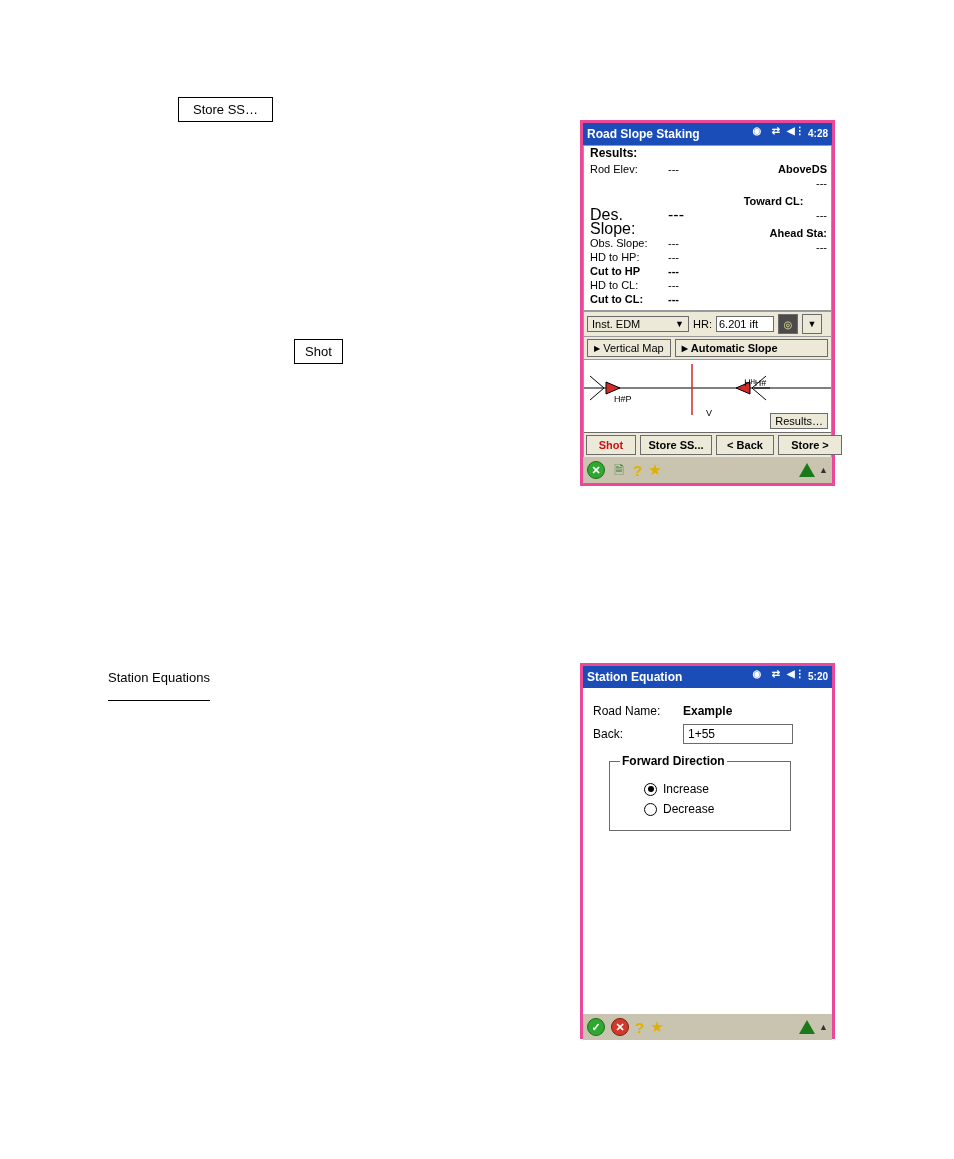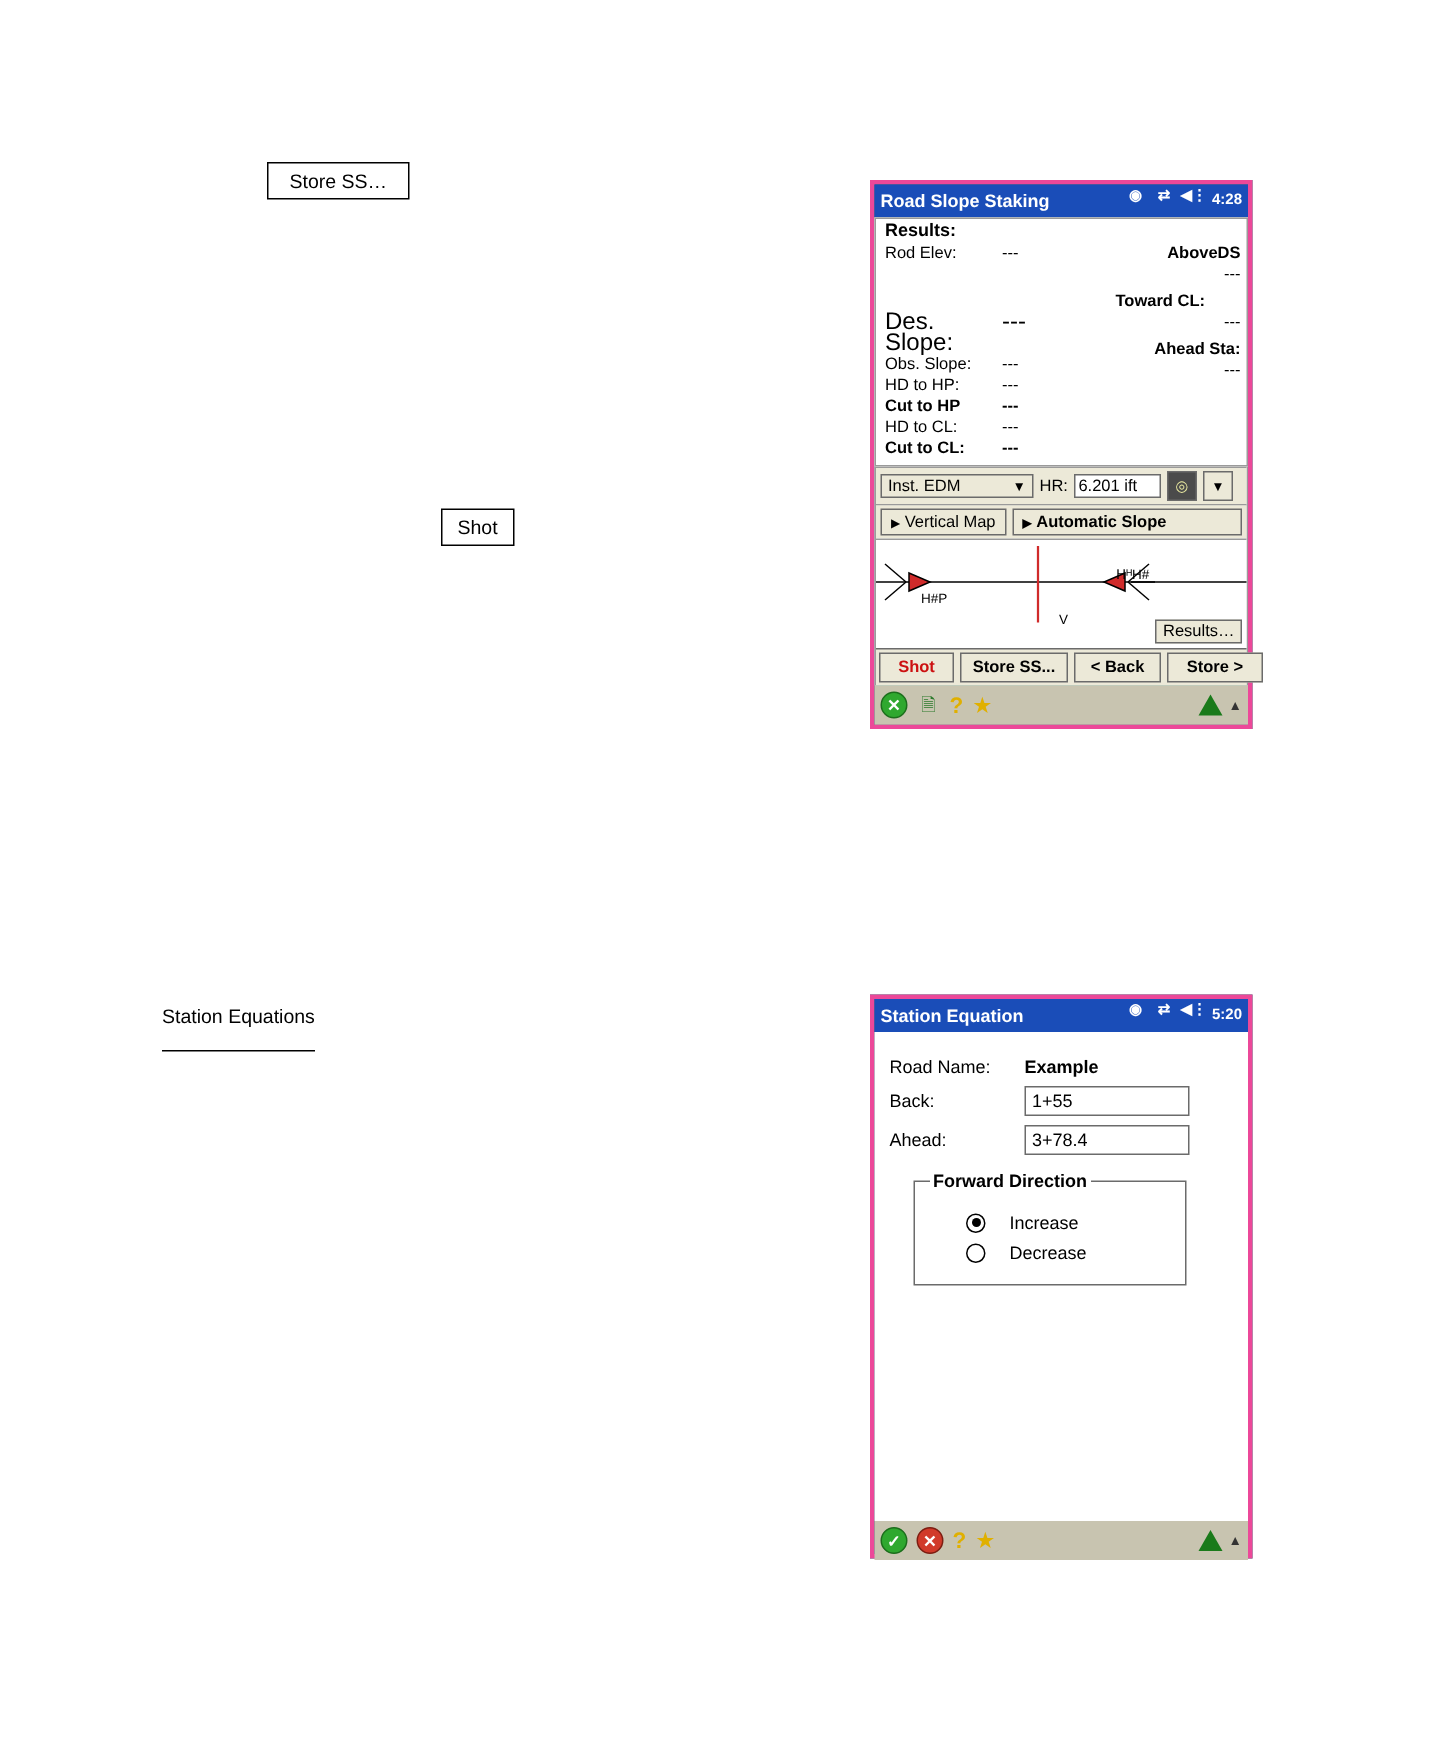--- a/index.html
+++ b/index.html
@@ -201,21 +201,21 @@
     width: 100px;
     font-family: Tahoma, sans-serif;
   }
   .w2 fieldset.fwd {
     border:1px solid #6b6b6b;
     margin:10px 0 0 16px;
     width: 160px;
     padding: 8px 10px 14px 10px;
   }
   .w2 fieldset.fwd legend { font-weight:bold; font-size:12px; padding:0 2px; }
-  .w2 .radio-row { display:flex; align-items:center; gap:16px; margin:6px 0 0 8px; font-size:12px;padding-left:16px;}
+  .w2 .radio-row { display:flex; align-items:center; gap:6px; margin:6px 0 0 8px; font-size:12px;padding-left:16px;}
   .w2 .radio {
     width:13px; height:13px; border:1.5px solid #000; border-radius:50%;
     display:inline-flex; align-items:center; justify-content:center;
     box-sizing:border-box;
   }
   .w2 .radio.sel::after{ content:""; width:6px; height:6px; background:#000; border-radius:50%; }
 
   
   .circ {
     width:16px; height:16px; border-radius:50%;
@@ -228,21 +228,21 @@
   .star  { color:#e0b000; font-size:15px; }
   .tri-warn{
     width:0;height:0;border-left:8px solid transparent;border-right:8px solid transparent;
     border-bottom:14px solid #1a7a1a; position:relative;
   }
   .up-caret{ font-size:9px; color:#333; margin-left:2px; }
 </style>
 </head>
 <body>
 
-<div class="freetext" style="left:178px; top:108px;">
+<div class="freetext" style="left:178px; top:97px;">
   <span class="box-btn">Store SS…</span>
 </div>
 <div class="freetext" style="left:294px; top:339px;">
   <span class="box-btn" style="padding:4px 10px">Shot</span>
 </div>
 <div class="freetext" style="left:108px; top:670px;">
   <span class="underline-heading">Station Equations</span>
 </div>
 
 <div class="phone w1">
@@ -390,24 +390,20 @@
 
   <div class="body2">
     <div class="frow">
       <span class="flbl">Road Name:</span>
       <span class="fval-bold">Example</span>
     </div>
     <div class="frow">
       <span class="flbl">Back:</span>
       <input class="txt" value="1+55" style="">
     </div>
-    <div class="frow">
-      <span class="flbl">Ahead:</span>
-      <input class="txt" value="3+78.4" style="">
-    </div>
 
     <fieldset class="fwd">
       <legend>Forward Direction</legend>
       <div class="radio-row">
         <span class="radio sel"></span>
         <span>Increase</span>
       </div>
       <div class="radio-row">
         <span class="radio"></span>
         <span>Decrease</span>

